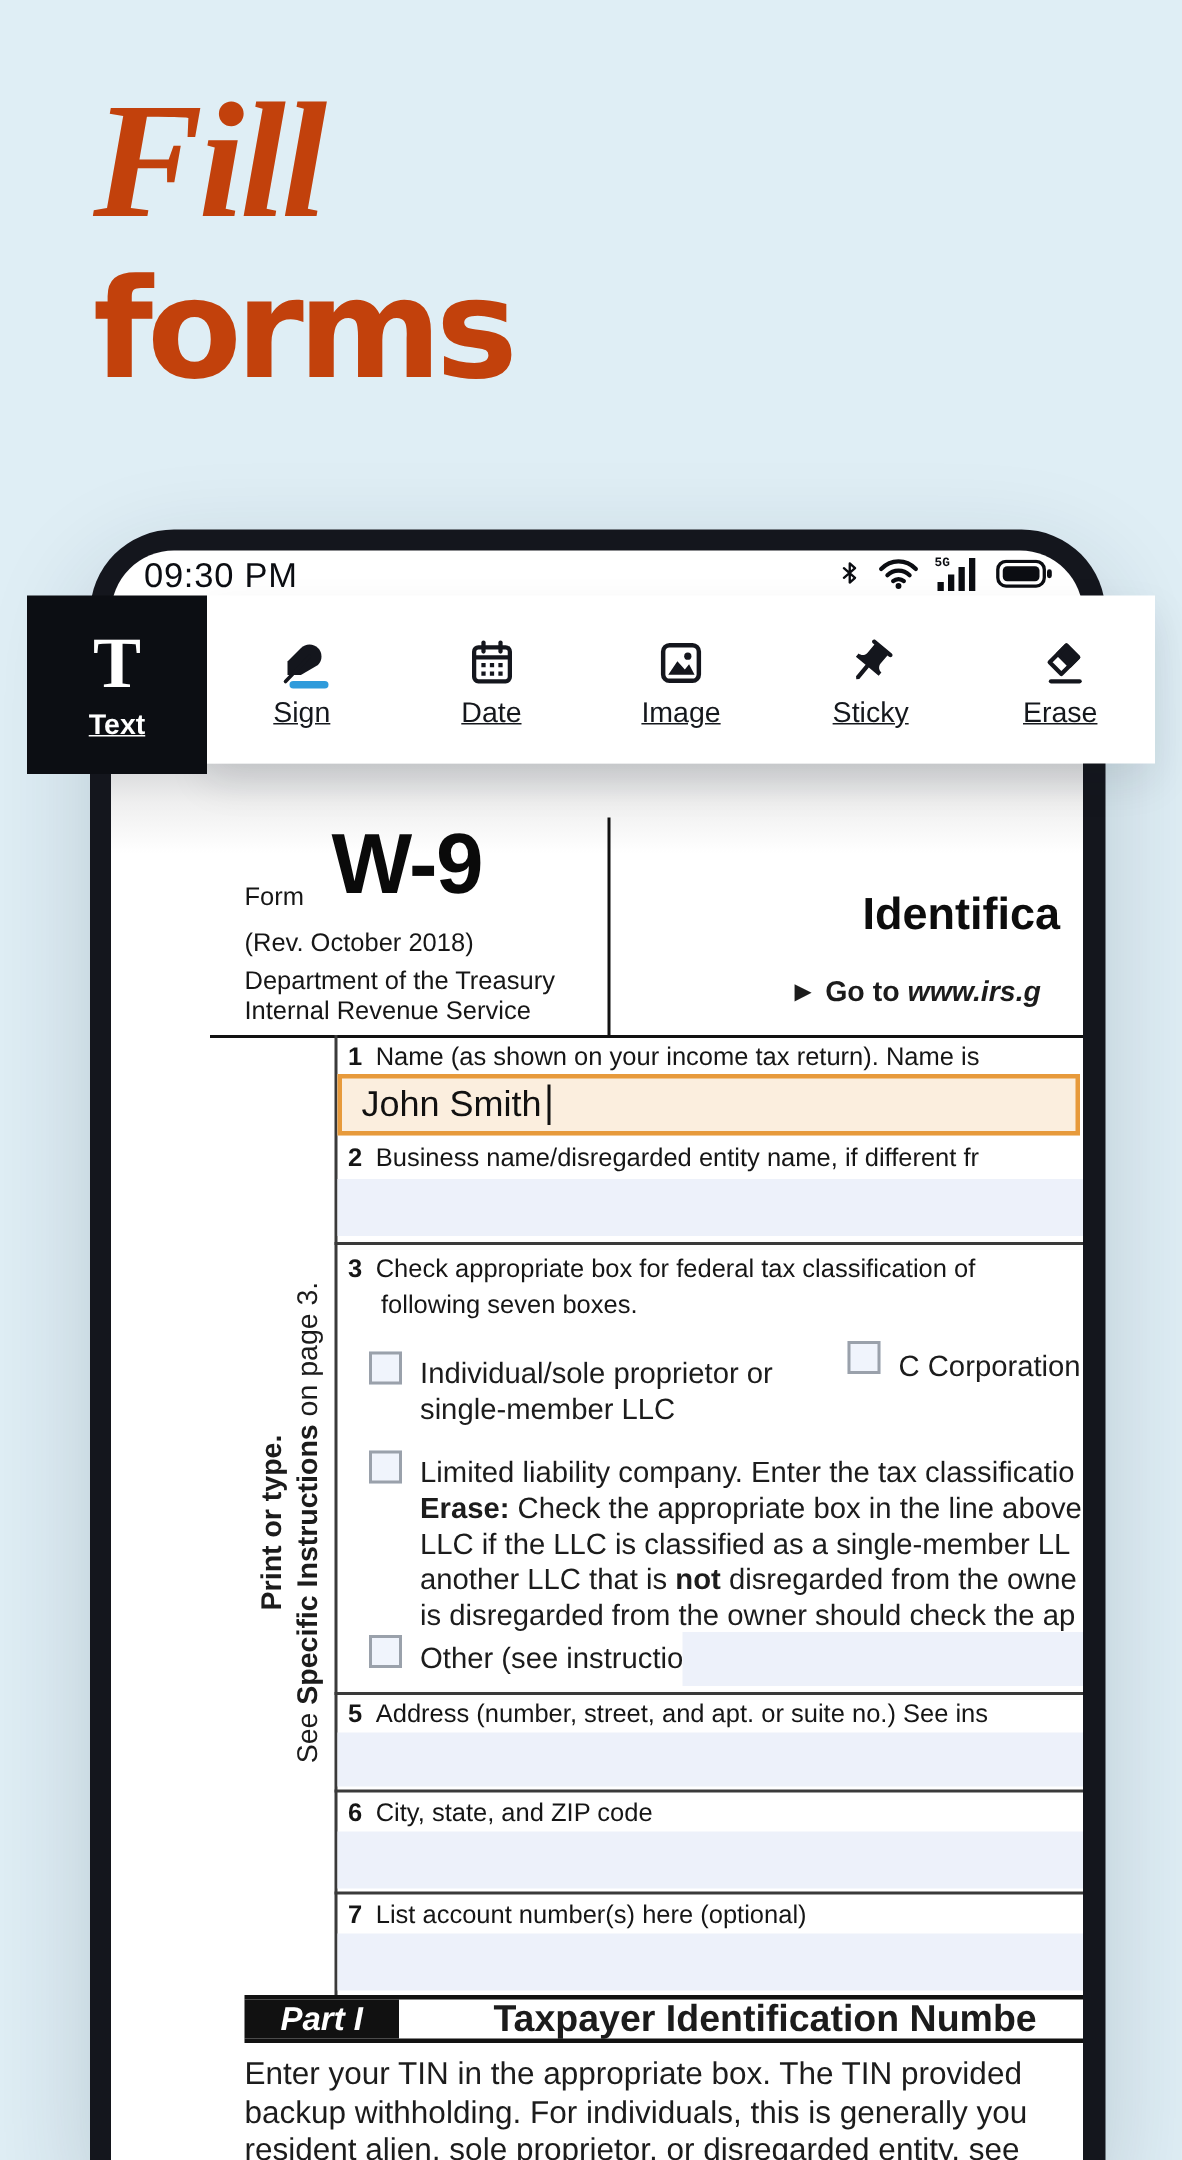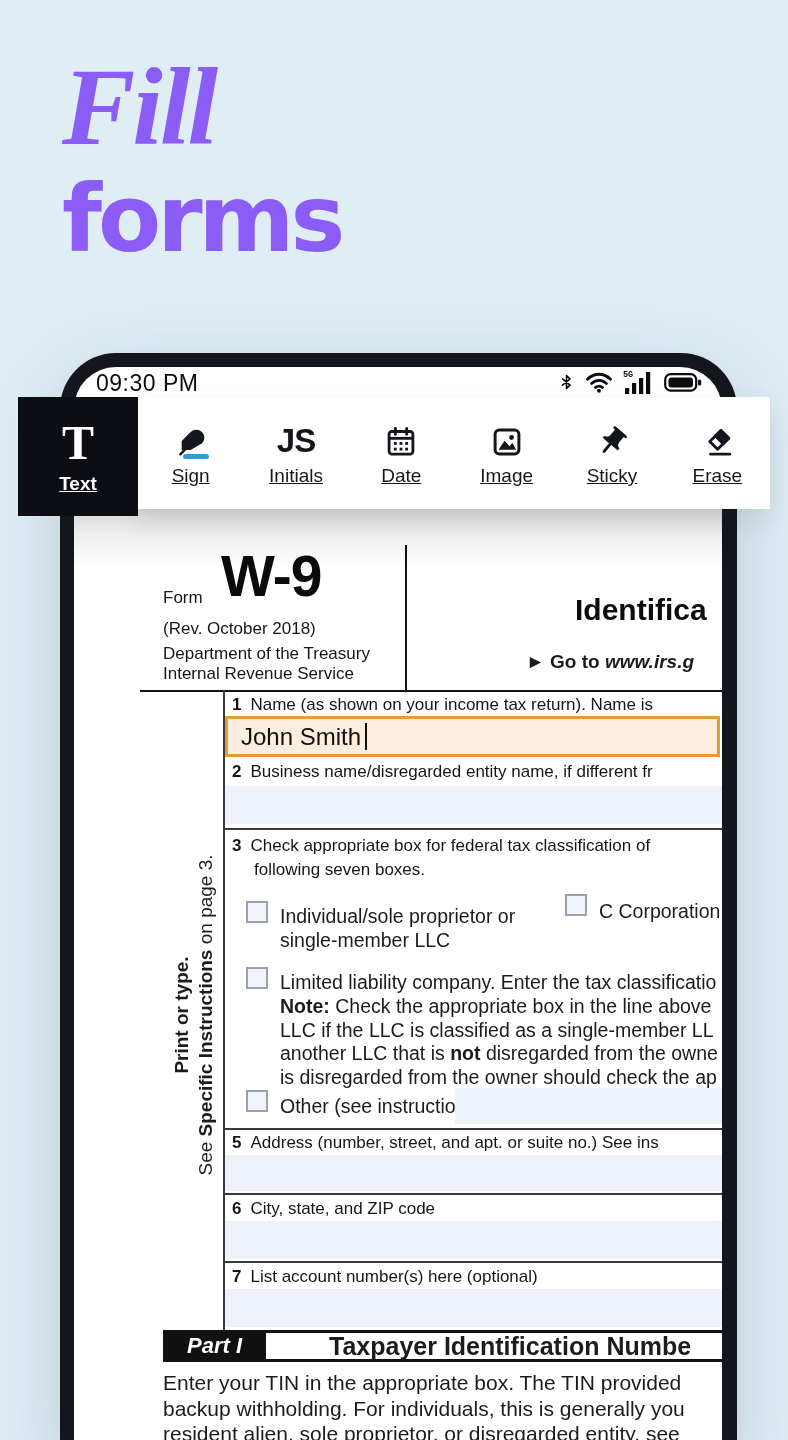--- a/index.html
+++ b/index.html
@@ -1,21 +1,21 @@
 <!DOCTYPE html>
 <html><head>
 <meta charset="utf-8">
 <style>
   * { margin:0; padding:0; box-sizing:border-box; }
   html,body { width:788px; height:1440px; }
   body { background:#dfeef5; overflow:hidden; position:relative;
          font-family:"Liberation Sans", sans-serif; color:#1c1c1c; }
 
   
-  .headline { position:absolute; left:62px; top:52px; color:#8b5cf6; }
+  .headline { position:absolute; left:62px; top:52px; color:#c2410c; }
   .headline .line1 { font-family:"Liberation Serif", serif; font-style:italic; font-weight:700;
                      font-size:110px; line-height:1.0; letter-spacing:-3px; }
   .headline .line2 { font-family:"DejaVu Sans", sans-serif; font-weight:700;
                      font-size:92px; line-height:1.0; letter-spacing:-4px; margin-top:12px; }
 
   
   .phone { position:absolute; left:60px; top:353px; width:677px; height:1100px;
            background:#14161d; border-radius:56px 56px 0 0; z-index:10;
            box-shadow:0 24px 70px rgba(20,40,60,.18); }
   .screen { position:absolute; left:14px; top:14px; right:15px; bottom:0;
@@ -168,21 +168,21 @@
         <div>Individual/sole proprietor or</div>
         <div>single-member LLC</div>
       </div>
       <div class="abs checkbox" style="left:491px; top:385px;"></div>
       <div class="abs cbl" style="left:525px; top:390px;">C Corporation</div>
 
       <div class="abs checkbox" style="left:172px; top:458px;"></div>
       <div class="abs cbl" style="left:206px; top:461px;">Limited liability company. Enter the tax classificatio</div>
 
       <div class="abs note">
-        <div><b>Note:</b><span> Check the appropriate box in the line above</span></div>
+        <div><b>Erase:</b><span> Check the appropriate box in the line above</span></div>
         <div>LLC if the LLC is classified as a single-member LL</div>
         <div><span></span><span>another LLC that is </span><b>not</b><span> disregarded from the owne</span></div>
         <div>is disregarded from the owner should check the ap</div>
       </div>
 
       <div class="abs checkbox" style="left:172px; top:581px;"></div>
       <div class="abs cbl" style="left:206px; top:585px;">
         <span>Other (see instructions)</span> <span>►</span>
       </div>
       <div class="abs input-blue" style="left:381px; right:0; top:579px; height:36px;"></div>
@@ -223,26 +223,20 @@
 <div class="toolbar">
   <div class="tool">
     <div class="tool-icon">
       <svg width="32" height="32" viewBox="0 0 24 24">
         <path d="M20.24 12.24a6 6 0 0 0-8.49-8.49L5 10.5V17.2h6.7z" fill="#14161d"></path>
         <path d="M16 8 L4 20.5" stroke="#14161d" stroke-width="1.8" stroke-linecap="round"></path>
       </svg>
       <span class="sign-underline"></span>
     </div>
     <div class="tool-label">Sign</div>
-  </div>
-  <div class="tool">
-    <div class="tool-icon">
-      <span style="font-size:33px; font-weight:700; letter-spacing:-1px; color:#14161d; line-height:1.1;">JS</span>
-    </div>
-    <div class="tool-label">Initials</div>
   </div>
   <div class="tool">
     <div class="tool-icon">
       <svg width="34" height="34" viewBox="0 0 24 24">
         <rect x="3.6" y="4.6" width="16.8" height="16" rx="2" fill="none" stroke="#14161d" stroke-width="2"></rect>
         <line x1="8" y1="2.4" x2="8" y2="6.6" stroke="#14161d" stroke-width="2" stroke-linecap="round"></line>
         <line x1="16" y1="2.4" x2="16" y2="6.6" stroke="#14161d" stroke-width="2" stroke-linecap="round"></line>
         <line x1="3.6" y1="9.4" x2="20.4" y2="9.4" stroke="#14161d" stroke-width="2"></line>
         <g fill="#14161d">
           <rect x="7" y="12" width="2" height="2"></rect>

